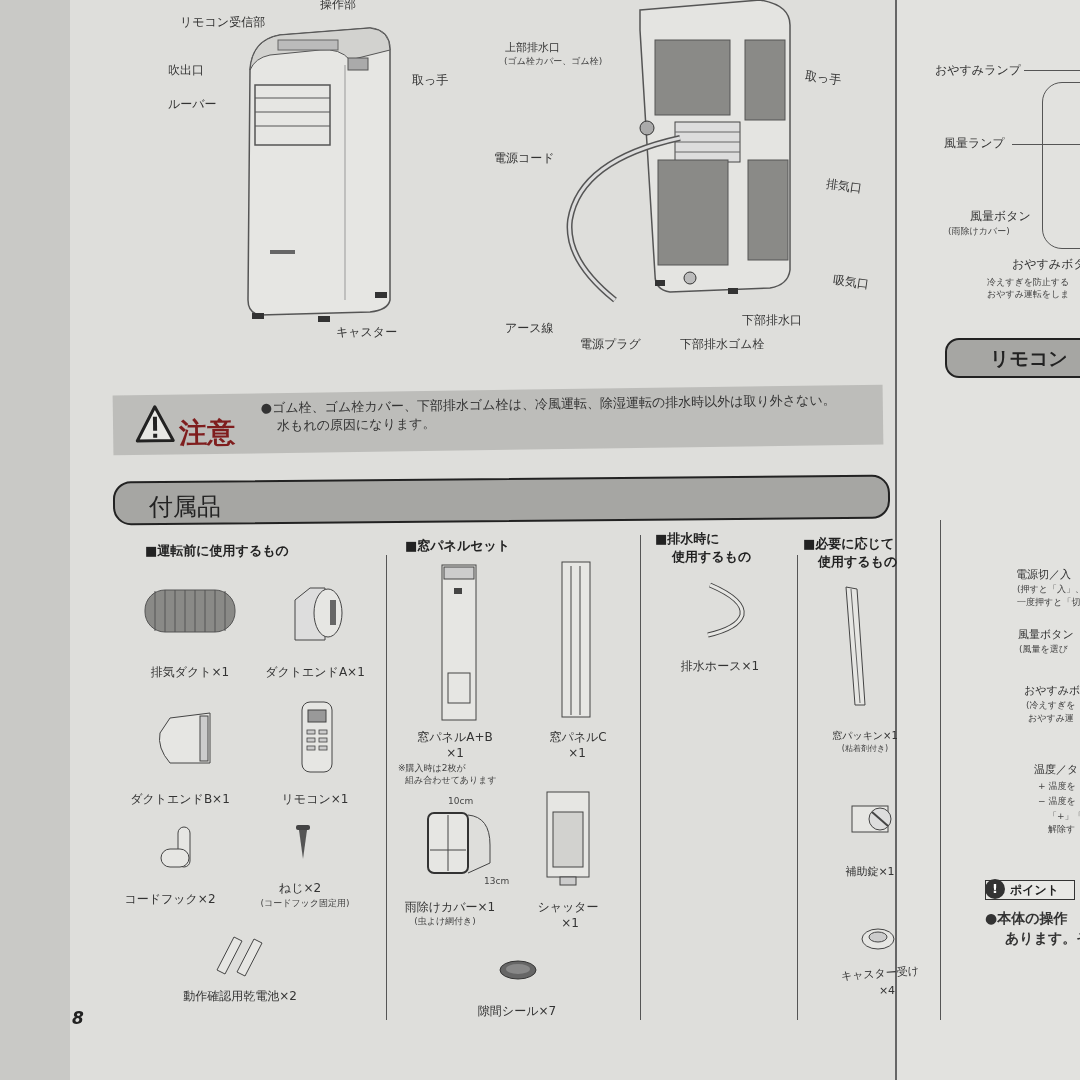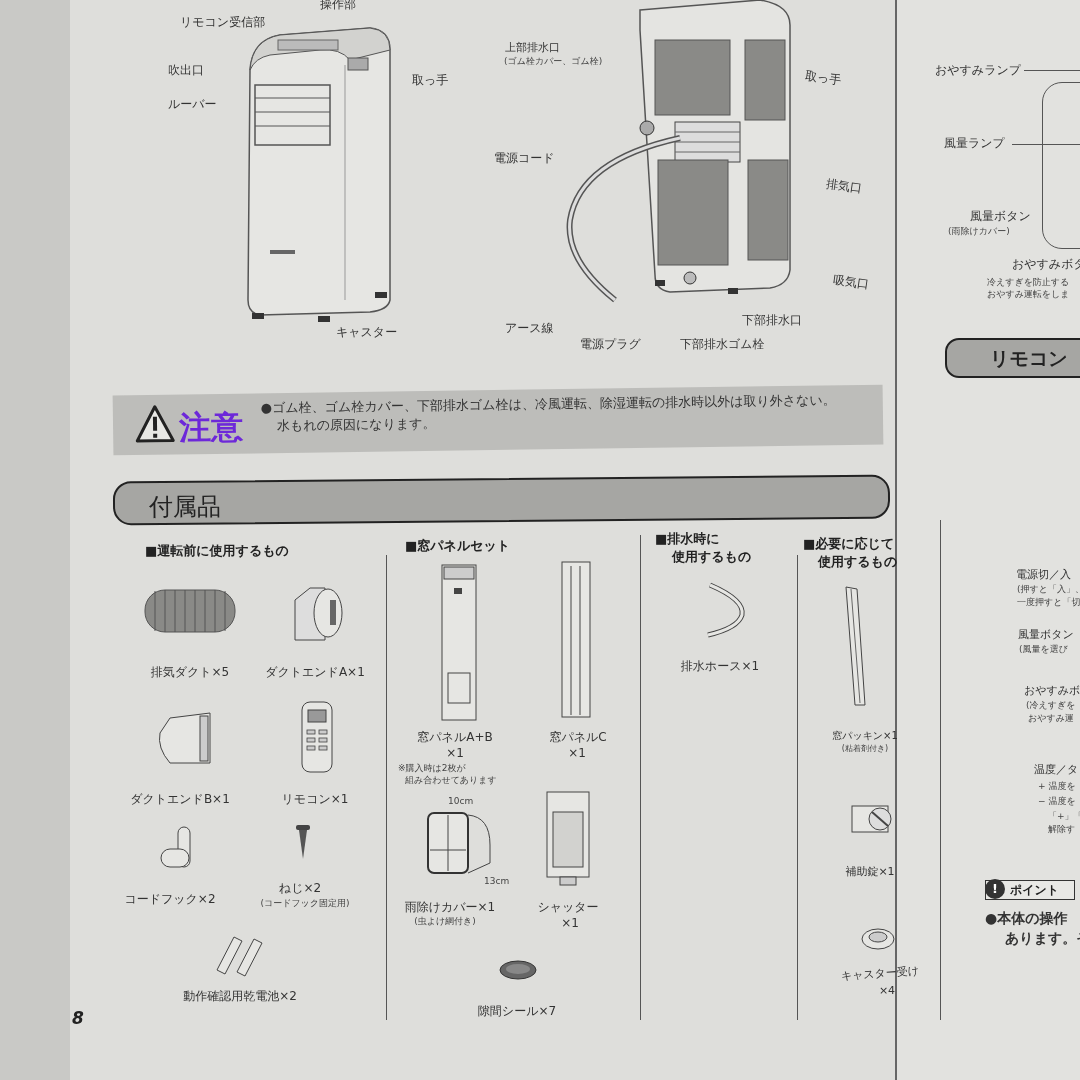--- a/index.html
+++ b/index.html
@@ -19,21 +19,21 @@
   .abs { position:absolute; }
   .lbl { position:absolute; font-size:12px; color:#333; white-space:nowrap; }
   .lbl-s { position:absolute; font-size:9px; color:#444; white-space:nowrap; }
   .leader { position:absolute; height:1px; background:#555; transform-origin:0 0; }
 
   
   .caution {
     position:absolute; left:113px; top:390px; width:770px; height:60px;
     background:#bdbdba; transform:rotate(-0.8deg);
   }
-  .caution .title { position:absolute; left:66px; top:12px; font-size:32px; font-weight:bold; color:#6d28d9; }
+  .caution .title { position:absolute; left:66px; top:20px; font-size:28px; font-weight:bold; color:#7f1d1d; }
   .caution .text1 { position:absolute; left:148px; top:6px; font-size:13px; color:#333; }
   .caution .text2 { position:absolute; left:164px; top:24px; font-size:13px; color:#333; }
 
   
   .section-hdr {
     position:absolute; left:113px; top:478px; width:773px; height:40px;
     background:#a6a6a3; border:2px solid #222; border-radius:18px;
     transform:rotate(-0.5deg);
   }
   .section-hdr span { position:absolute; left:34px; top:8px; font-size:24px; color:#222; }
@@ -144,21 +144,21 @@
     <line x1="15" y1="6" x2="15" y2="46"></line>
       <line x1="25" y1="5" x2="25" y2="47"></line>
       <line x1="35" y1="5" x2="35" y2="47"></line>
     <line x1="45" y1="5" x2="45" y2="47"></line>
       <line x1="55" y1="5" x2="55" y2="47"></line>
       <line x1="65" y1="5" x2="65" y2="47"></line>
     <line x1="75" y1="5" x2="75" y2="47"></line>
       <line x1="85" y1="6" x2="85" y2="46"></line>
   </g>
 </svg>
-<div class="item" style="left:140px;top:664px;width:100px">排気ダクト×5</div>
+<div class="item" style="left:140px;top:664px;width:100px">排気ダクト×1</div>
 <svg class="abs" style="left:290px;top:585px" width="55" height="60">
   <path d="M5 15 L20 3 L35 3 L35 55 L5 55 Z" fill="#ddd" stroke="#444"></path>
   <ellipse cx="38" cy="28" rx="14" ry="24" fill="#e6e6e3" stroke="#444"></ellipse>
   <rect x="40" y="15" width="6" height="25" fill="#666"></rect>
 </svg>
 <div class="item" style="left:260px;top:664px;width:110px">ダクトエンドA×1</div>
 <svg class="abs" style="left:155px;top:708px" width="60" height="60">
   <path d="M15 10 L55 5 L55 55 L15 55 Q2 40 5 25 Z" fill="#e6e6e3" stroke="#444"></path>
   <rect x="45" y="8" width="8" height="45" fill="#ccc" stroke="#444"></rect>
 </svg>

